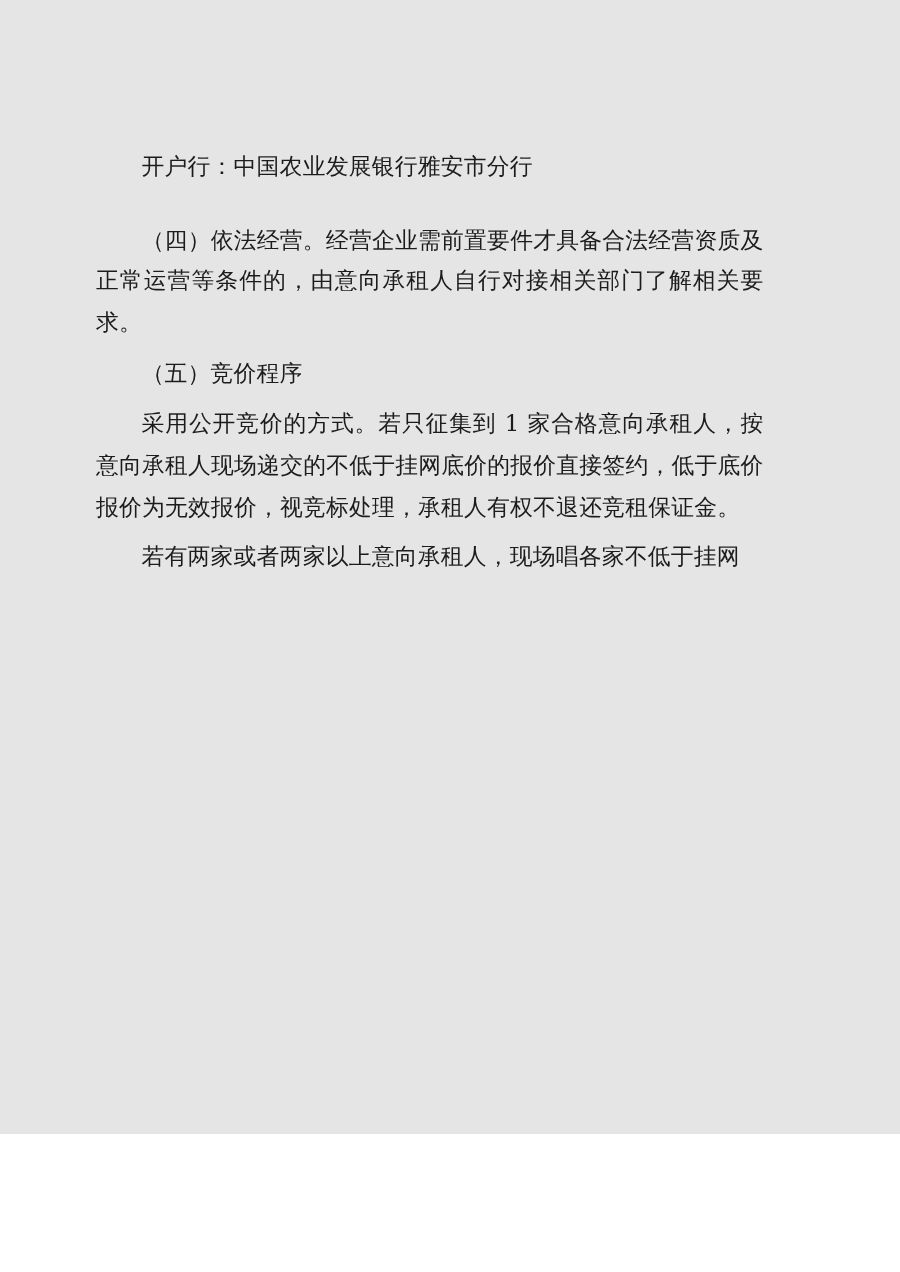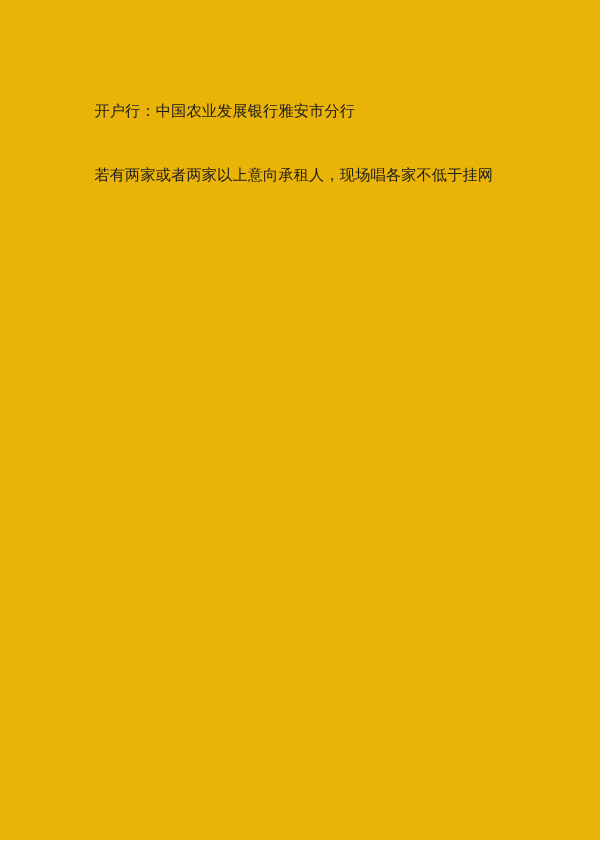--- a/index.html
+++ b/index.html
@@ -9,22 +9,22 @@
   body {
     width: 600px;
     height: 848px;
     background: #ffffff;
     font-family: "DejaVu Serif", "Liberation Serif", serif;
     overflow: hidden;
   }
   .page {
     position: relative;
     width: 600px;
-    height: 840px;
-    background: #eab308;
+    height: 756px;
+    background: #e5e5e5;
     box-sizing: border-box;
     padding: 98px 91px 40px 64px;
   }
   .doc-body {
     font-size: 15.2px;
     line-height: 1.82;
     color: #1c1c1c;
     text-align: justify;
     text-justify: inter-ideograph;
     letter-spacing: 0.15px;
@@ -50,25 +50,28 @@
 
 
     <div class="gap-sm"></div>
 
 
     <div class="gap-sm"></div>
 
 
     <div class="gap-sm"></div>
 
+    <p class="para">（四）依法经营。经营企业需前置要件才具备合法经营资质及正常运营等条件的，由意向承租人自行对接相关部门了解相关要求。</p>
 
     <div class="gap-sm"></div>
 
+    <p class="para">（五）竞价程序</p>
 
     <div class="gap-sm"></div>
 
+    <p class="para">采用公开竞价的方式。若只征集到 1 家合格意向承租人，按意向承租人现场递交的不低于挂网底价的报价直接签约，低于底价报价为无效报价，视竞标处理，承租人有权不退还竞租保证金。</p>
 
     <div class="gap-sm"></div>
 
     <p class="para">若有两家或者两家以上意向承租人，现场唱各家不低于挂网</p>
 
   </div>
 </div>
 
 </body></html>

